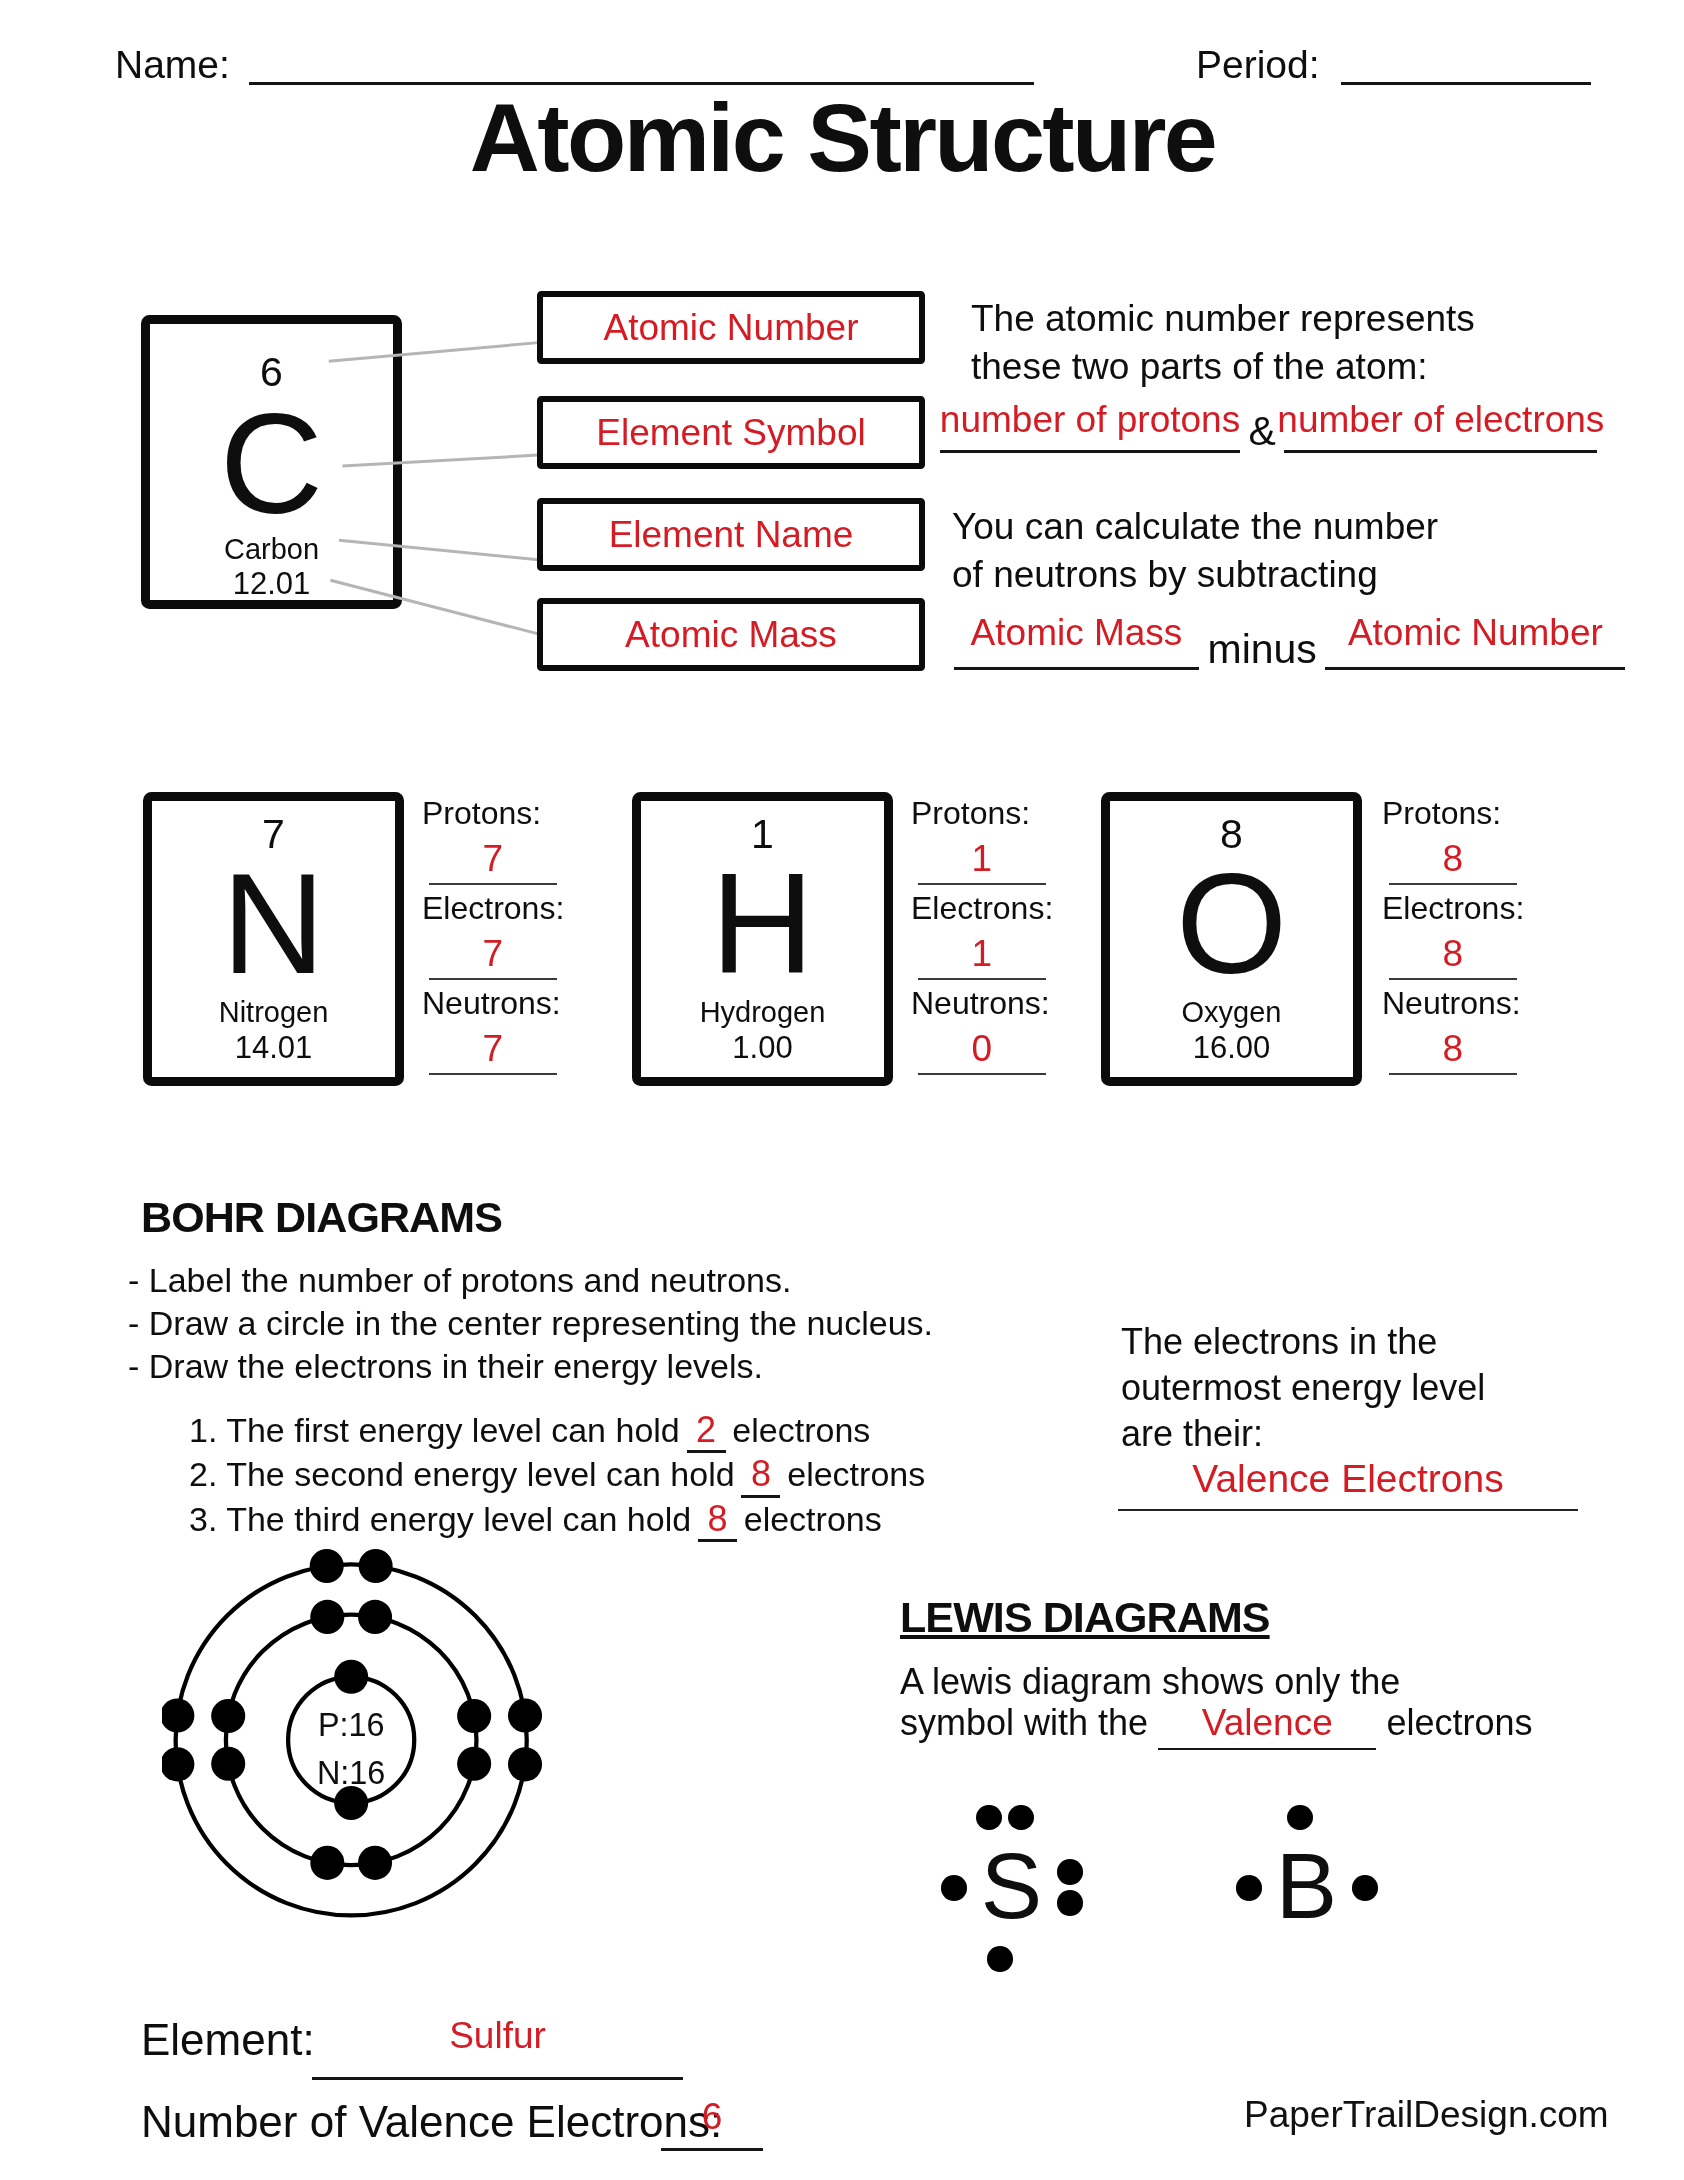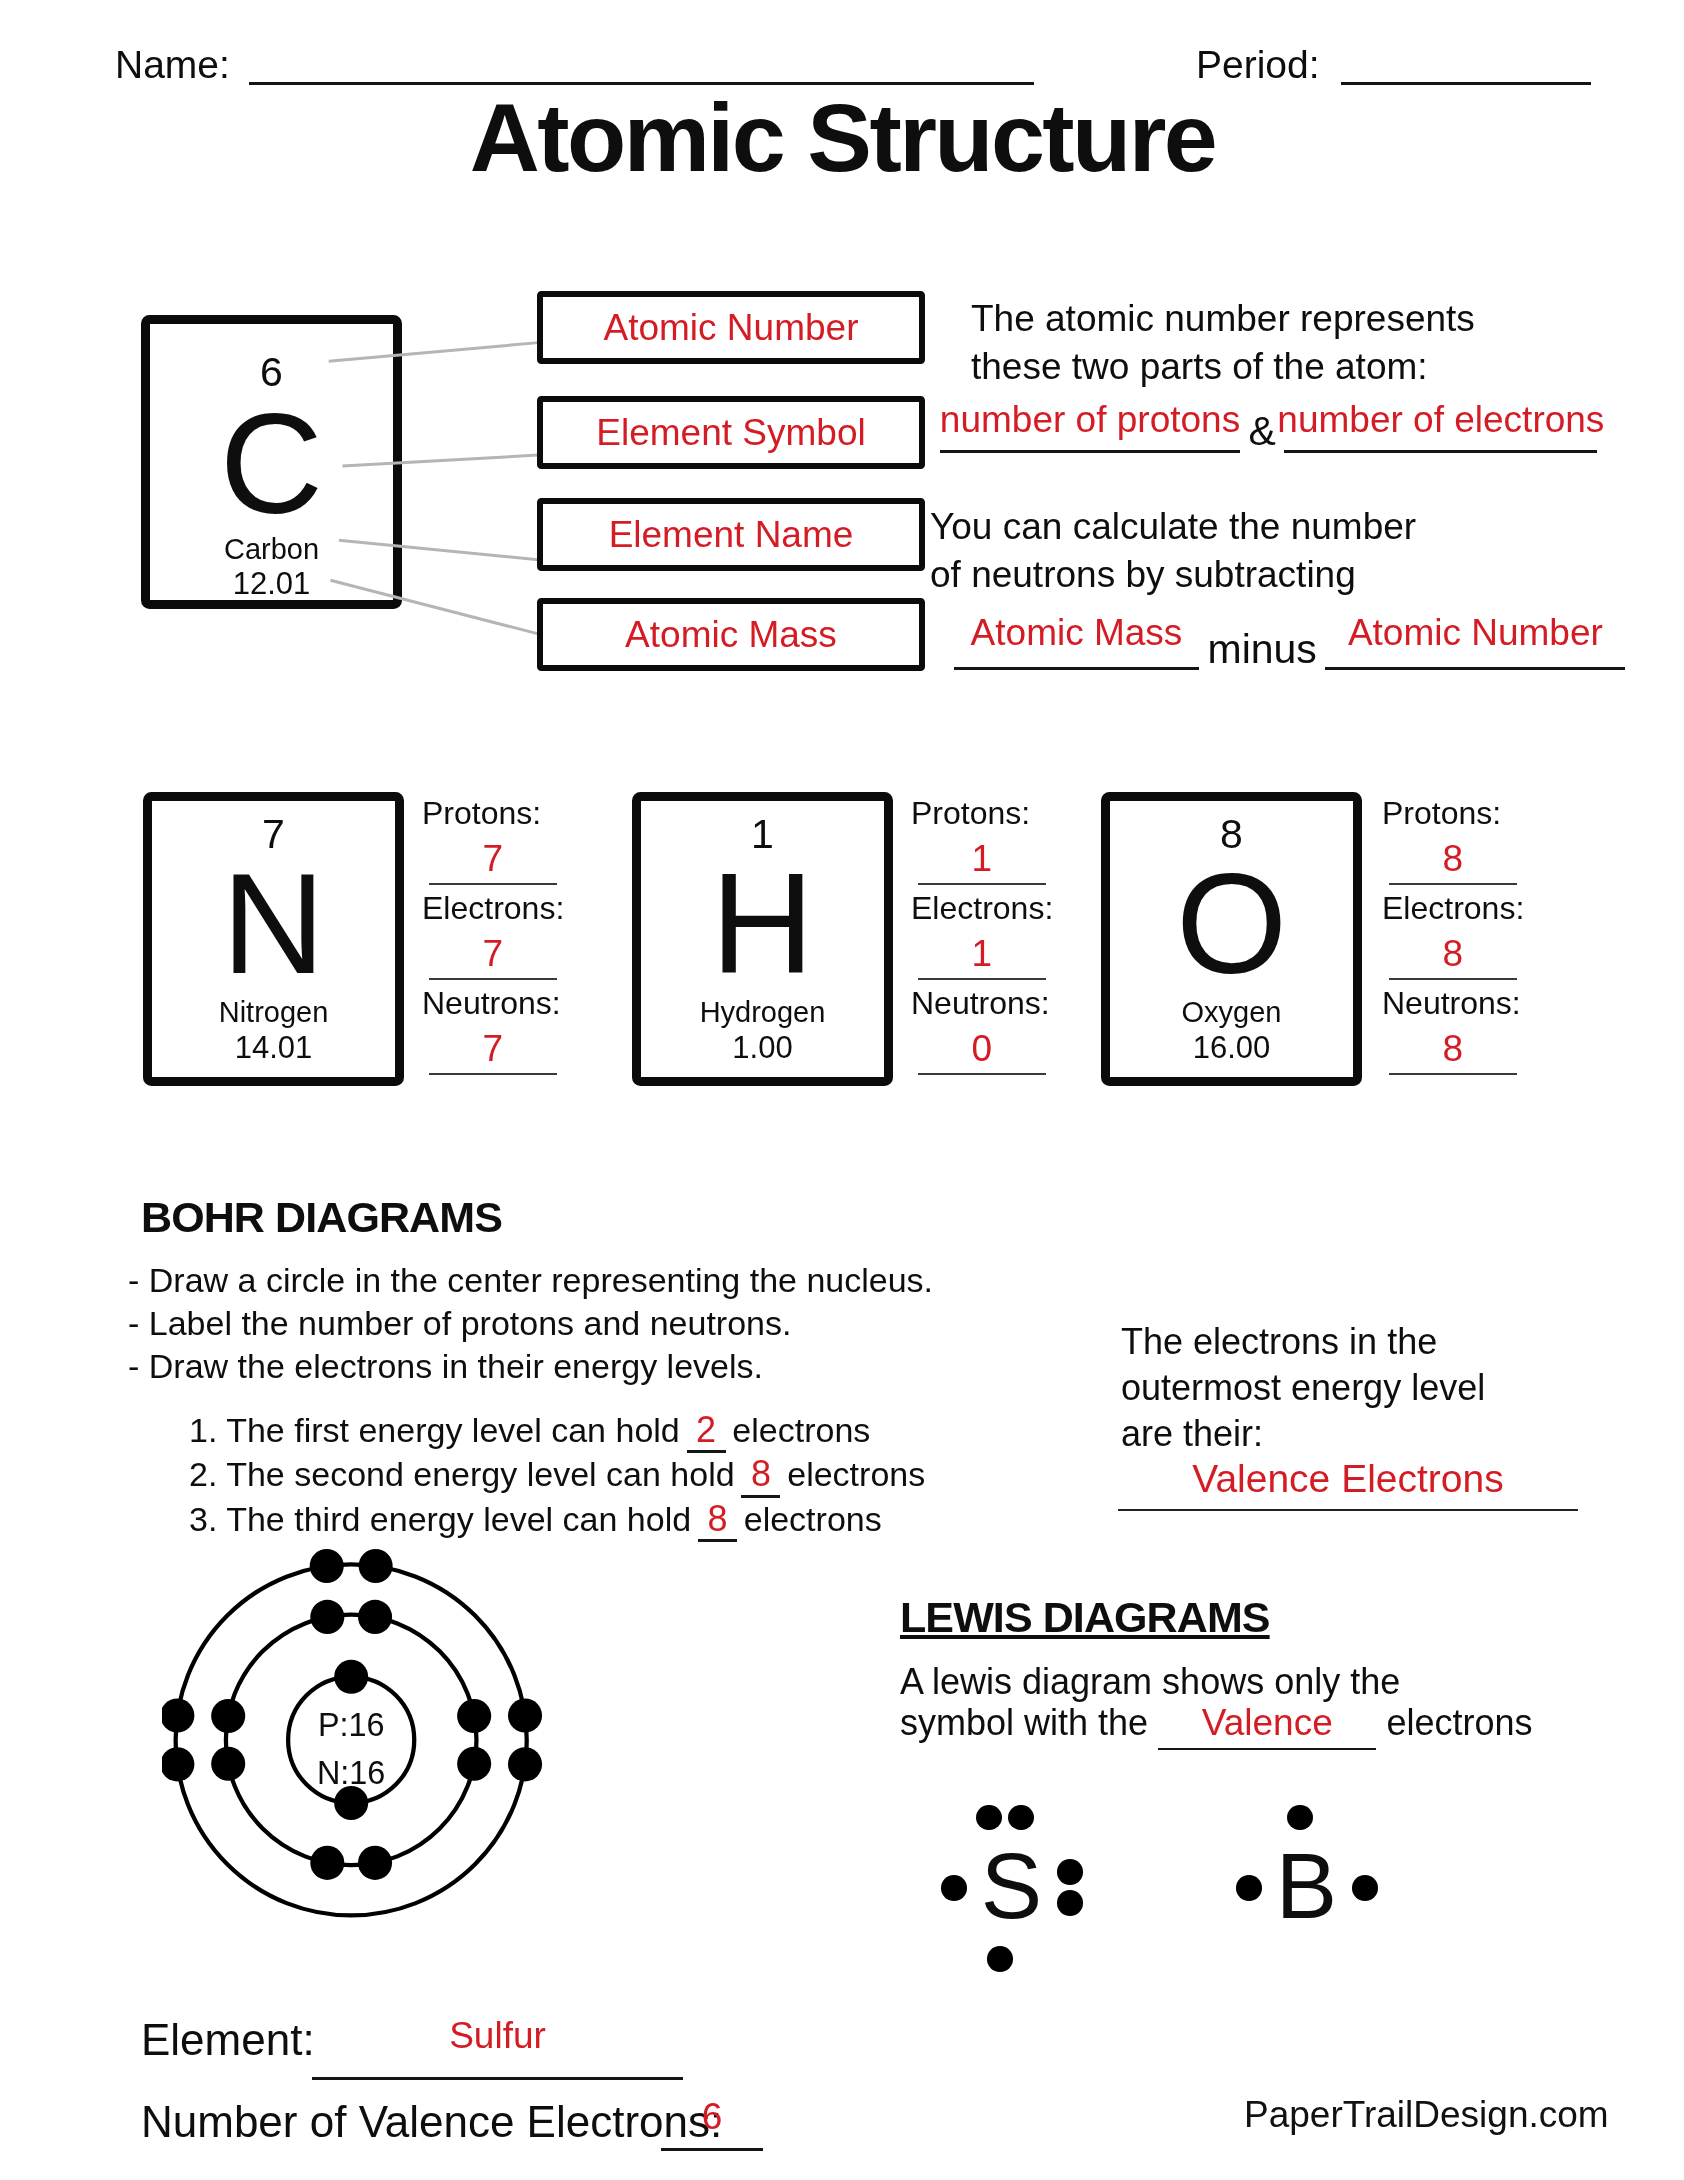--- a/index.html
+++ b/index.html
@@ -142,21 +142,21 @@
   <div class="abs ansrow" style="left:940px;top:395px;">
     <span class="blank" style="width:300px;height:58px;">
         <span class="red ans-red">number of protons</span>
       </span>
     <span class="joiner">&amp;</span>
     <span class="blank" style="width:313px;height:58px;">
         <span class="red ans-red">number of electrons</span>
       </span>
   </div>
 
-  <div class="abs q-text" style="left:930px;top:503px;">
+  <div class="abs q-text" style="left:952px;top:503px;">
     <div>You can calculate the number</div>
     <div>of neutrons by subtracting</div>
   </div>
   <div class="abs ansrow" style="left:954px;top:605px;">
     <span class="blank" style="width:245px;height:65px;">
         <span class="red ans-red">Atomic Mass</span>
       </span>
     <span class="joiner" style="margin-bottom:-3.4px;">minus</span>
     <span class="blank" style="width:300px;height:65px;">
         <span class="red ans-red">Atomic Number</span>
@@ -221,22 +221,22 @@
         <span>8</span>
       </div>
     <div class="stat-label">Neutrons:</div>
     <div class="stat-blank">
         <span>8</span>
       </div>
   </div>
 
   <div class="abs sec-heading" style="left:141px;top:1193px;">BOHR DIAGRAMS</div>
   <div class="abs bullets" style="left:128px;top:1259px;">
+    <div>- Label the number of protons and neutrons.</div>
     <div>- Draw a circle in the center representing the nucleus.</div>
-    <div>- Label the number of protons and neutrons.</div>
     <div>- Draw the electrons in their energy levels.</div>
   </div>
   <div class="abs numbered" style="left:189px;top:1387px;">
     <div><span>1. The first energy level can hold</span><span class="iblank"><span>2</span></span><span>electrons</span></div>
     <div><span>2. The second energy level can hold</span><span class="iblank"><span>8</span></span><span>electrons</span></div>
     <div><span>3. The third energy level can hold</span><span class="iblank"><span>8</span></span><span>electrons</span></div>
   </div>
 
   <div class="abs vq" style="left:1121px;top:1319px;">
     <div>The electrons in the</div>

